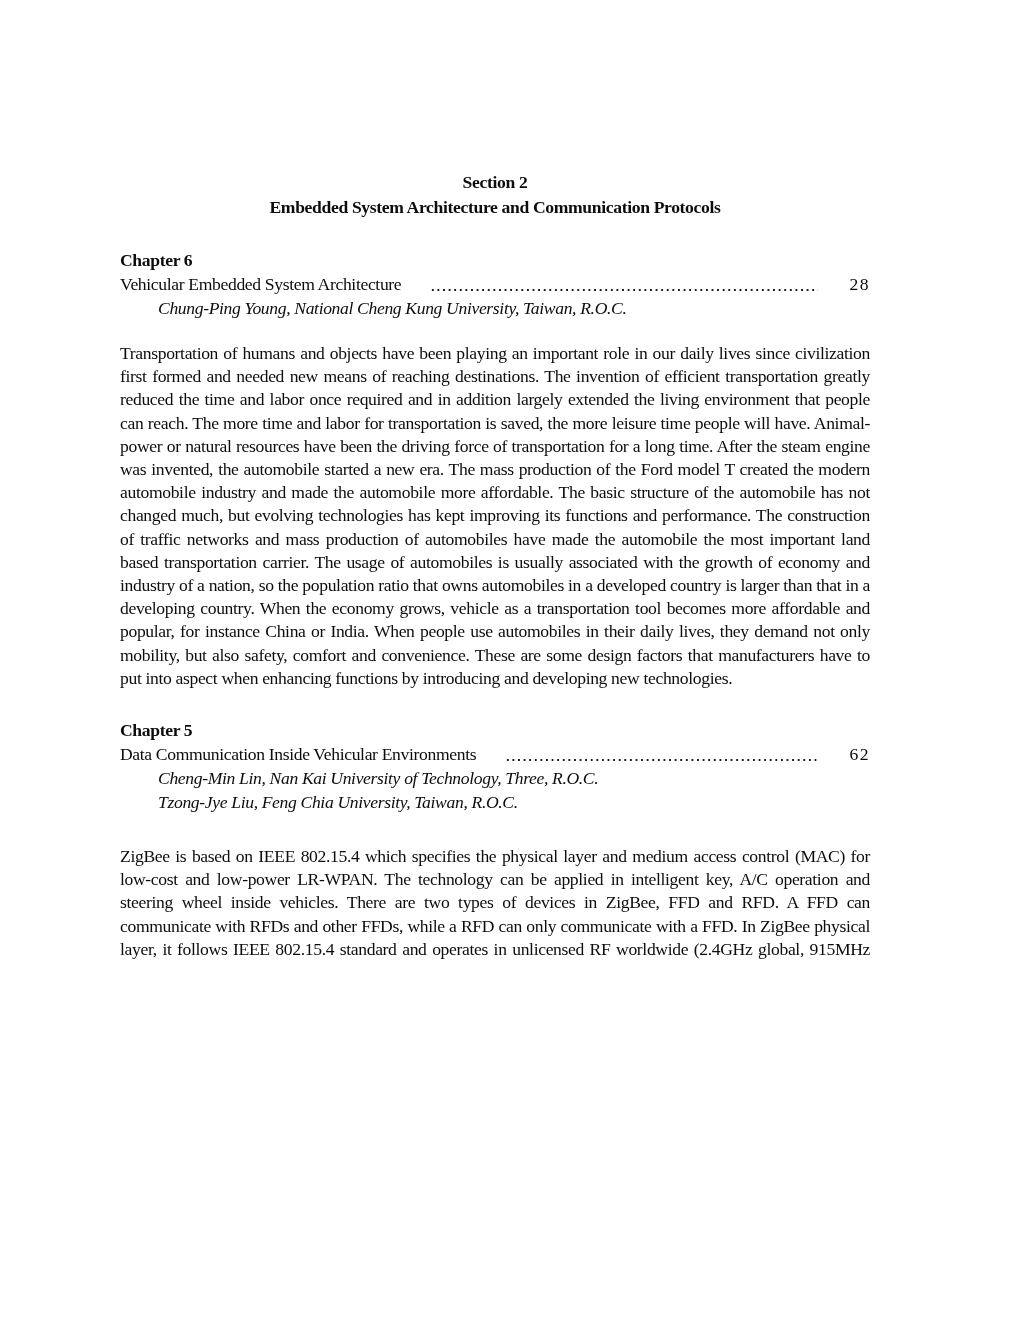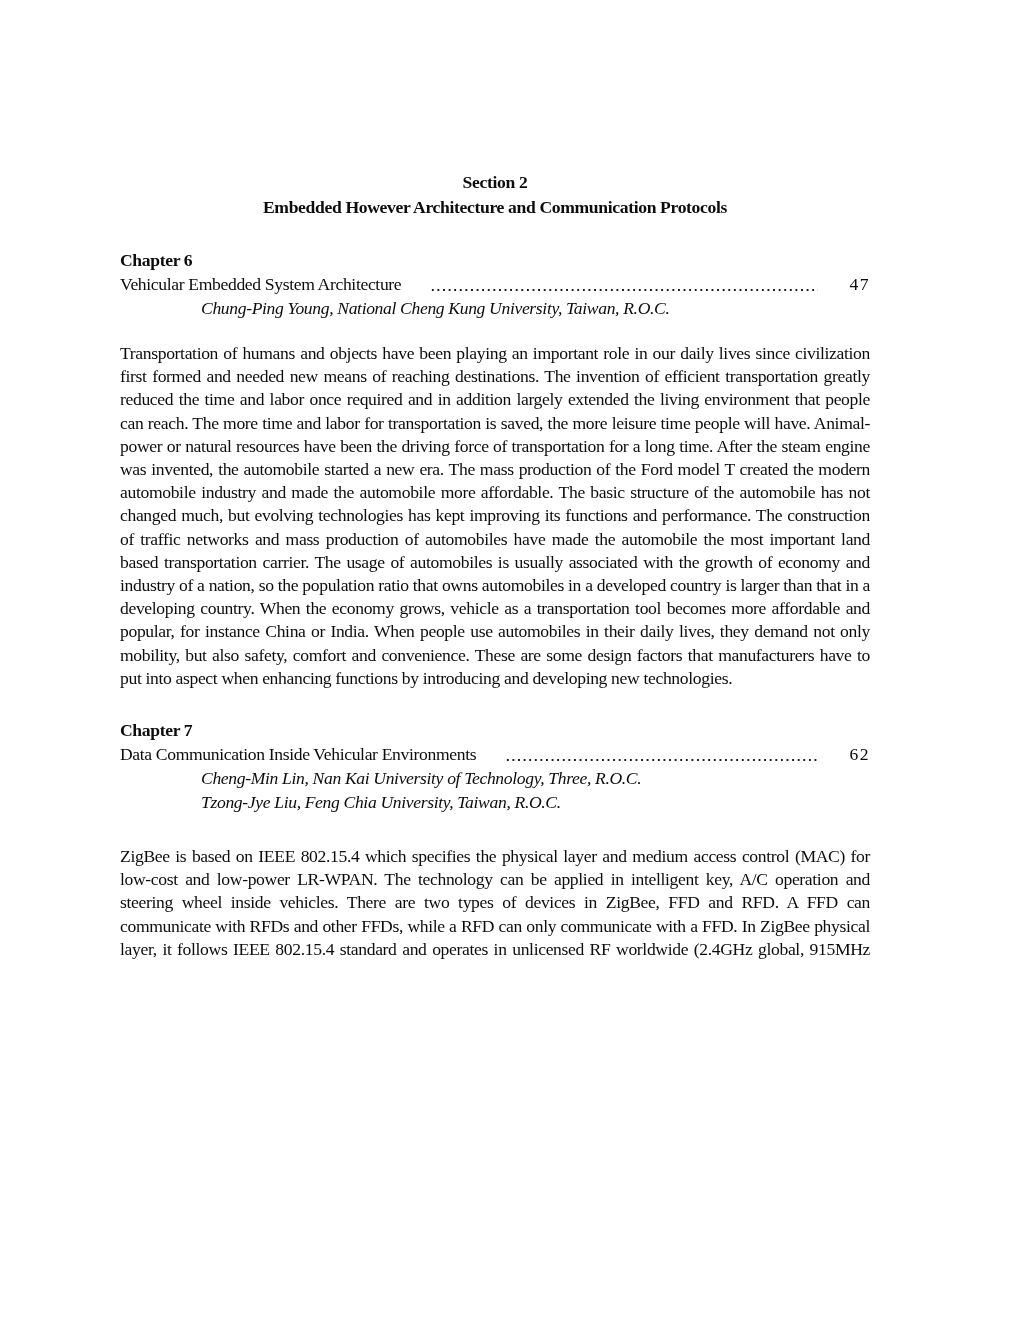--- a/index.html
+++ b/index.html
@@ -57,56 +57,55 @@
   .toc-page {
     white-space: nowrap;
     letter-spacing: 1.5px;
   }
   .authors {
     font-style: italic;
     padding-left: 38px;
   }
   .author {
     line-height: 24px;
-    margin-left: 43px;
   }
   .abstract {
     margin: 22px 0 0 0;
     text-align: justify;
     hyphens: none;
   }
   .abstract.second {
     margin-top: 31px;
   }
 </style>
 </head>
 <body>
 
 <div class="page">
 
   <div class="section-heading">
     <div class="section-label">Section 2</div>
-    <div class="section-title">Embedded However Architecture and Communication Protocols</div>
+    <div class="section-title">Embedded System Architecture and Communication Protocols</div>
   </div>
 
   <div>
     <div class="chapter-heading">Chapter 6</div>
     <div class="toc-line">
       <span class="toc-title">Vehicular Embedded System Architecture</span>
       <span class="leader"></span>
-      <span class="toc-page">47</span>
+      <span class="toc-page">28</span>
     </div>
     <div class="authors">
       <div class="author">Chung-Ping Young, National Cheng Kung University, Taiwan, R.O.C.</div>
     </div>
     <p class="abstract">Transportation of humans and objects have been playing an important role in our daily lives since civilization first formed and needed new means of reaching destinations. The invention of efficient transportation greatly reduced the time and labor once required and in addition largely extended the living environment that people can reach. The more time and labor for transportation is saved, the more leisure time people will have. Animal-power or natural resources have been the driving force of transportation for a long time. After the steam engine was invented, the automobile started a new era. The mass production of the Ford model T created the modern automobile industry and made the automobile more affordable. The basic structure of the automobile has not changed much, but evolving technologies has kept improving its functions and performance. The construction of traffic networks and mass production of automobiles have made the automobile the most important land based transportation carrier. The usage of automobiles is usually associated with the growth of economy and industry of a nation, so the population ratio that owns automobiles in a developed country is larger than that in a developing country. When the economy grows, vehicle as a transportation tool becomes more affordable and popular, for instance China or India. When people use automobiles in their daily lives, they demand not only mobility, but also safety, comfort and convenience. These are some design factors that manufacturers have to put into aspect when enhancing functions by introducing and developing new technologies.</p>
   </div>
 
   <div>
-    <div class="chapter-heading">Chapter 7</div>
+    <div class="chapter-heading">Chapter 5</div>
     <div class="toc-line">
       <span class="toc-title">Data Communication Inside Vehicular Environments</span>
       <span class="leader"></span>
       <span class="toc-page">62</span>
     </div>
     <div class="authors">
       <div class="author">Cheng-Min Lin, Nan Kai University of Technology, Three, R.O.C.</div>
       <div class="author">Tzong-Jye Liu, Feng Chia University, Taiwan, R.O.C.</div>
     </div>
     <p class="abstract second">ZigBee is based on IEEE 802.15.4 which specifies the physical layer and medium access control (MAC) for low-cost and low-power LR-WPAN. The technology can be applied in intelligent key, A/C operation and steering wheel inside vehicles. There are two types of devices in ZigBee, FFD and RFD. A FFD can communicate with RFDs and other FFDs, while a RFD can only communicate with a FFD. In ZigBee physical layer, it follows IEEE 802.15.4 standard and operates in unlicensed RF worldwide (2.4GHz global, 915MHz Americas or 868 MHz Europe). A superframe contained an active portion and an inactive portion is used in the MAC layer of ZigBee. The active portion includes CAP and CFP. In the inactive partition, the coordinator can enter sleep mode to save its power. Three main topologies of ZigBee are star, mesh, and tree. However, ZigBee is successfully produced into a low-cost controller applied for automotive applications, including vehicle control and status monitoring. According to the forecast of ON World in 2005 (ON WORLD, 2009) , the deployed wireless sensing network nodes will increase to 127 million in 2010 from 1.2 million in 2005. It can be applied in home automation, battlefield surveillance, health care applications and vehicular environments. A wireless sensor network (WSN) constitutes a lot of wireless sensing nodes. In addition, a node in WSN consists of one or more sensors, a radio transceiver, and a microcontroller. The sensor can be used for sensing temperature, pressure,</p>

